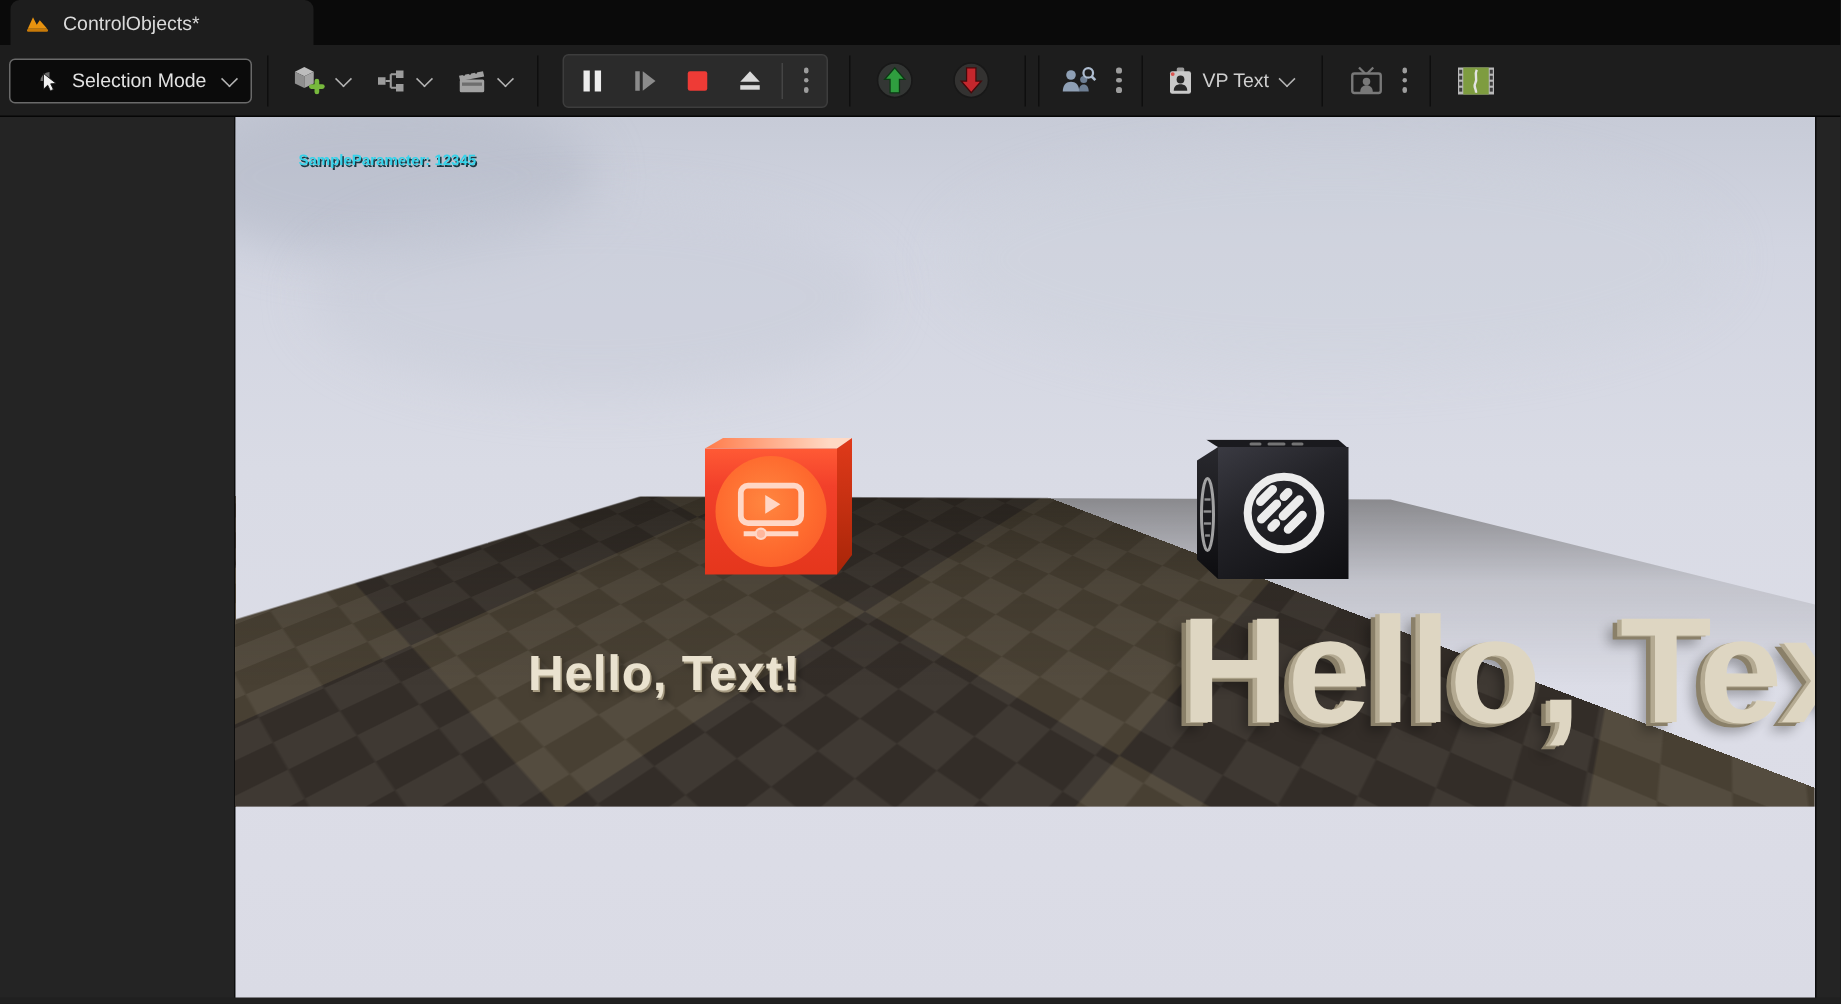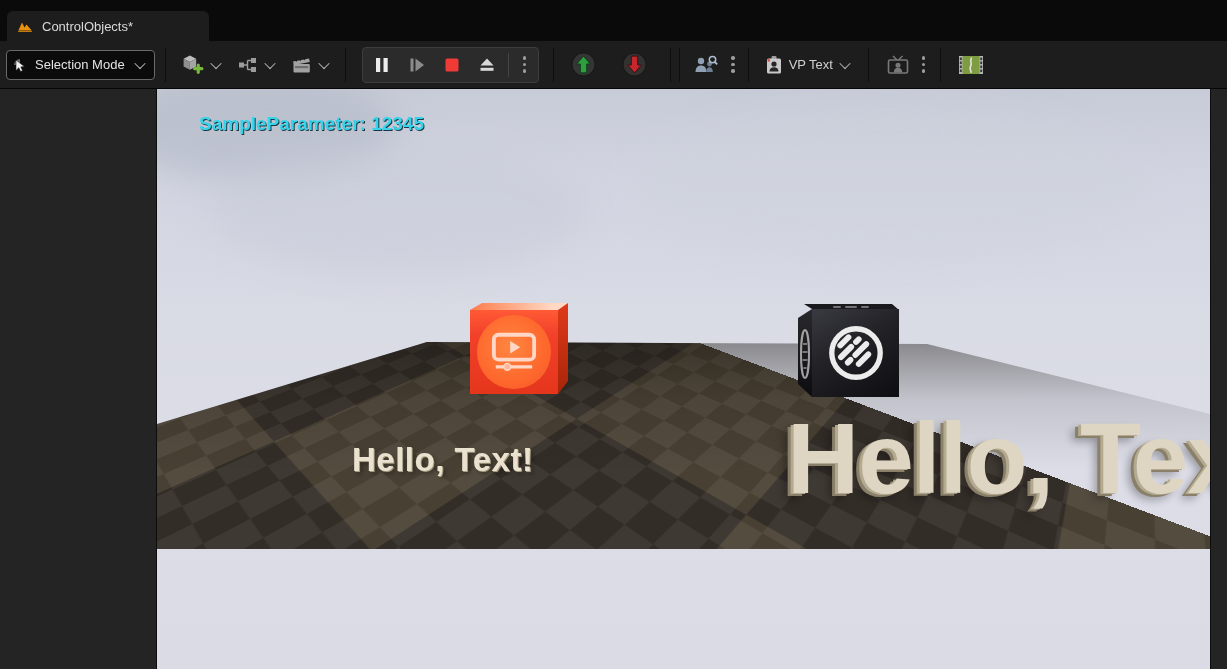--- a/index.html
+++ b/index.html
@@ -2,29 +2,29 @@
 <html><head>
 <meta charset="utf-8">
 <style>
   html,body{margin:0;padding:0;}
   body{
     width:1227px;height:669px;overflow:hidden;position:relative;
     background:#1e1e1e;font-family:"Liberation Sans",sans-serif;
     -webkit-font-smoothing:antialiased;
   }
   
-  .tabbar{height:41px;background:#0a0a0a;display:flex;align-items:flex-end;}
+  .tabbar{height:30px;background:#0a0a0a;display:flex;align-items:flex-end;}
   .tab{height:30px;margin-left:7px;width:202px;background:#1d1d1d;border-radius:6px 6px 0 0;
        display:flex;align-items:center;gap:9px;padding:0 10px;box-sizing:border-box;cursor:pointer;}
   .tab-label{color:#dadada;font-size:13px;}
   
   .toolbar{height:48px;background:#1d1d1d;display:flex;align-items:center;
            padding:0 6px;box-sizing:border-box;border-bottom:1px solid #060606;}
   .mode-btn{display:flex;align-items:center;gap:8px;background:#0b0b0b;border:1px solid #6a6a6a;
-            border-radius:4px;height:30px;padding:0 10px 0 4px;color:#e3e3e3;font-size:13px;cursor:pointer;}
+            border-radius:4px;height:30px;padding:0 10px 0 17px;color:#e3e3e3;font-size:13px;cursor:pointer;}
   .sep{width:1px;height:34px;background:#0e0e0e;}
   .tbtn{display:flex;align-items:center;gap:5px;padding:4px 5px;cursor:pointer;border-radius:3px;}
   .tlabel{color:#cfcfcf;font-size:13px;}
   .chev{display:inline-block;width:7px;height:7px;border-right:1.8px solid #b5b5b5;
         border-bottom:1.8px solid #b5b5b5;transform:rotate(45deg) translate(-1px,-1px);margin-left:3px;}
   .play-group{display:flex;align-items:center;background:#2b2b2b;border:1px solid #3d3d3d;
               border-radius:4px;height:34px;padding:0 5px;gap:7px;margin-left:16px;}
   .pg-sep{width:1px;height:24px;background:#454545;}
   .vdots{display:flex;flex-direction:column;gap:3px;padding:2px 7px;cursor:pointer;}
   .vdots i{width:3.5px;height:3.5px;border-radius:50%;background:#9d9d9d;}
@@ -75,21 +75,21 @@
           display:flex;align-items:center;justify-content:center;}
   .cb-leftring{position:absolute;left:0px;top:24px;}
   .cb-topmarks{position:absolute;left:32px;top:0px;opacity:.7;}
   
   .hello-small{position:absolute;left:195px;top:352px;font-size:33px;font-weight:bold;color:#eae2cf;
     letter-spacing:.5px;white-space:nowrap;
     text-shadow:1px 1px 0 #a79c83,2px 2px 0 rgba(70,60,45,.6),3px 3px 4px rgba(0,0,0,.35);}
   .hello-large{position:absolute;left:630px;top:312px;font-size:100px;font-weight:bold;color:#ded6c2;
     white-space:nowrap;letter-spacing:-1px;
     text-shadow:-3px 1px 0 #b4aa92,-6px 3px 0 #8a8069,-9px 6px 8px rgba(0,0,0,.3);}
-  .hud-stat{position:absolute;left:42px;top:24px;font-size:19px;font-weight:bold;color:#36d3ea;
+  .hud-stat{position:absolute;left:42px;top:24px;font-size:10px;font-weight:bold;color:#36d3ea;
     text-shadow:1px 1px 0 rgba(8,40,50,.9);}
 </style>
 </head>
 <body>
 
 <div class="tabbar">
   <div class="tab">
     <span style="display:flex">
       <svg width="16" height="16" viewBox="0 0 16 16">
         <path d="M1.5 12.2 L5 4.5 L7.5 9.5 L9.5 6.5 L14.5 12.2 Z" fill="#e8930f"></path>

